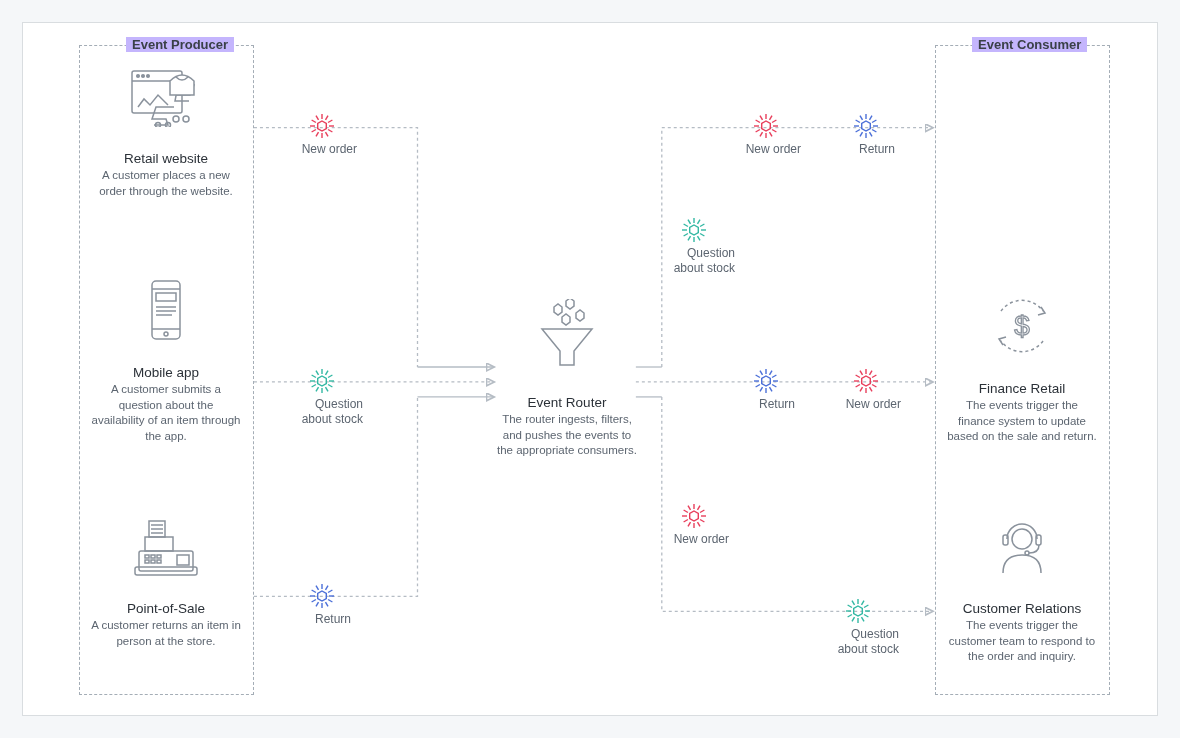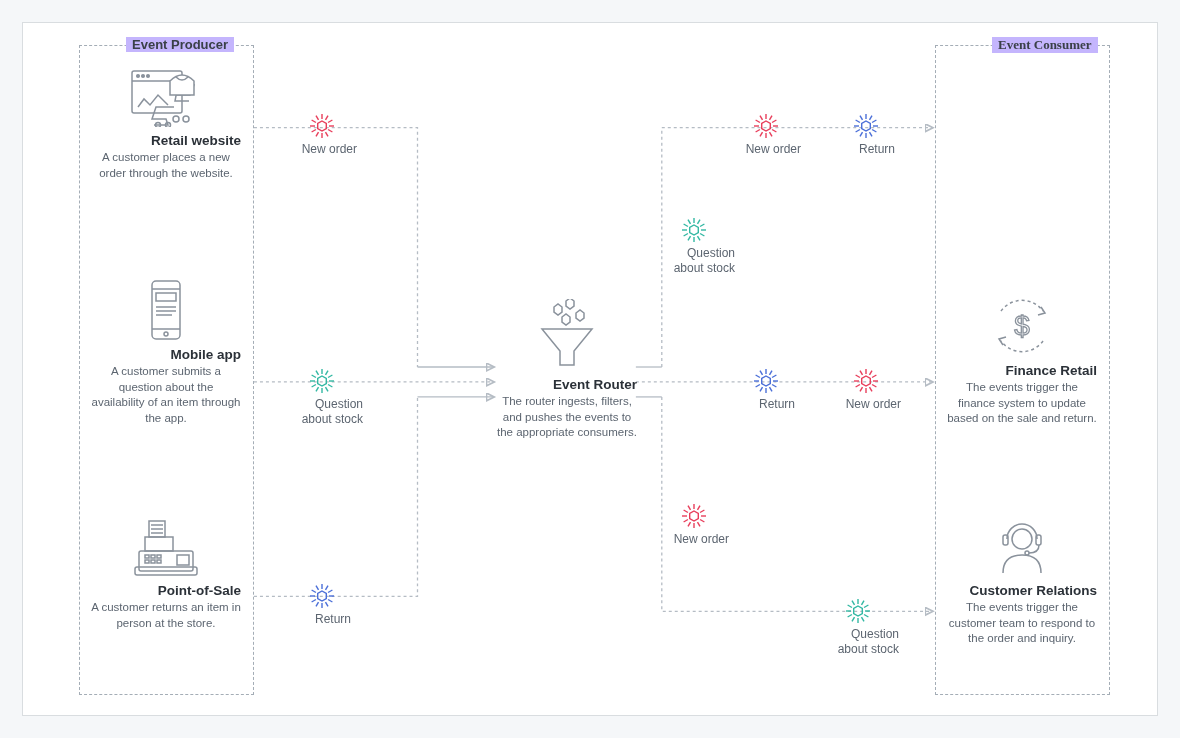--- a/index.html
+++ b/index.html
@@ -31,24 +31,23 @@
   font-size: 13px;
   font-weight: 700;
   color: #3a4048;
 }
 .node {
   position: absolute;
   text-align: center;
 }
 .node .title {
   font-size: 13.5px;
-  font-weight: 700;
+  font-weight: 400;
   color: #2b3138;
-  margin-top: 6px;
-  text-align: right;
+  margin-top: 24px;
 }
 .node .desc {
   font-size: 11.5px;
   color: #5c6570;
   line-height: 1.35;
   margin-top: 2px;
 }
 .ev-label {
   position: absolute;
   text-align: right;
@@ -66,21 +65,21 @@
 </head>
 <body>
 
 <div class="canvas">
 
   <div class="group-box" style="left:56px; top:22px; width:175px; height:650px;">
     <span class="group-label" style="left:46px;">Event Producer</span>
   </div>
 
   <div class="group-box" style="left:912px; top:22px; width:175px; height:650px;">
-    <span class="group-label" style="left:56px;font-family:Liberation Serif, serif;">Event Consumer</span>
+    <span class="group-label" style="left:36px;">Event Consumer</span>
   </div>
 
   <svg class="conn" viewBox="0 0 1136 694">
     <defs>
       <marker id="ah" markerWidth="8" markerHeight="8" refX="6" refY="3" orient="auto">
         <path class="arrowhead" d="M0,0 L6,3 L0,6 Z"></path>
       </marker>
     </defs>
 
     <path class="dashed" d="M231 105 H 395 V 345"></path>

